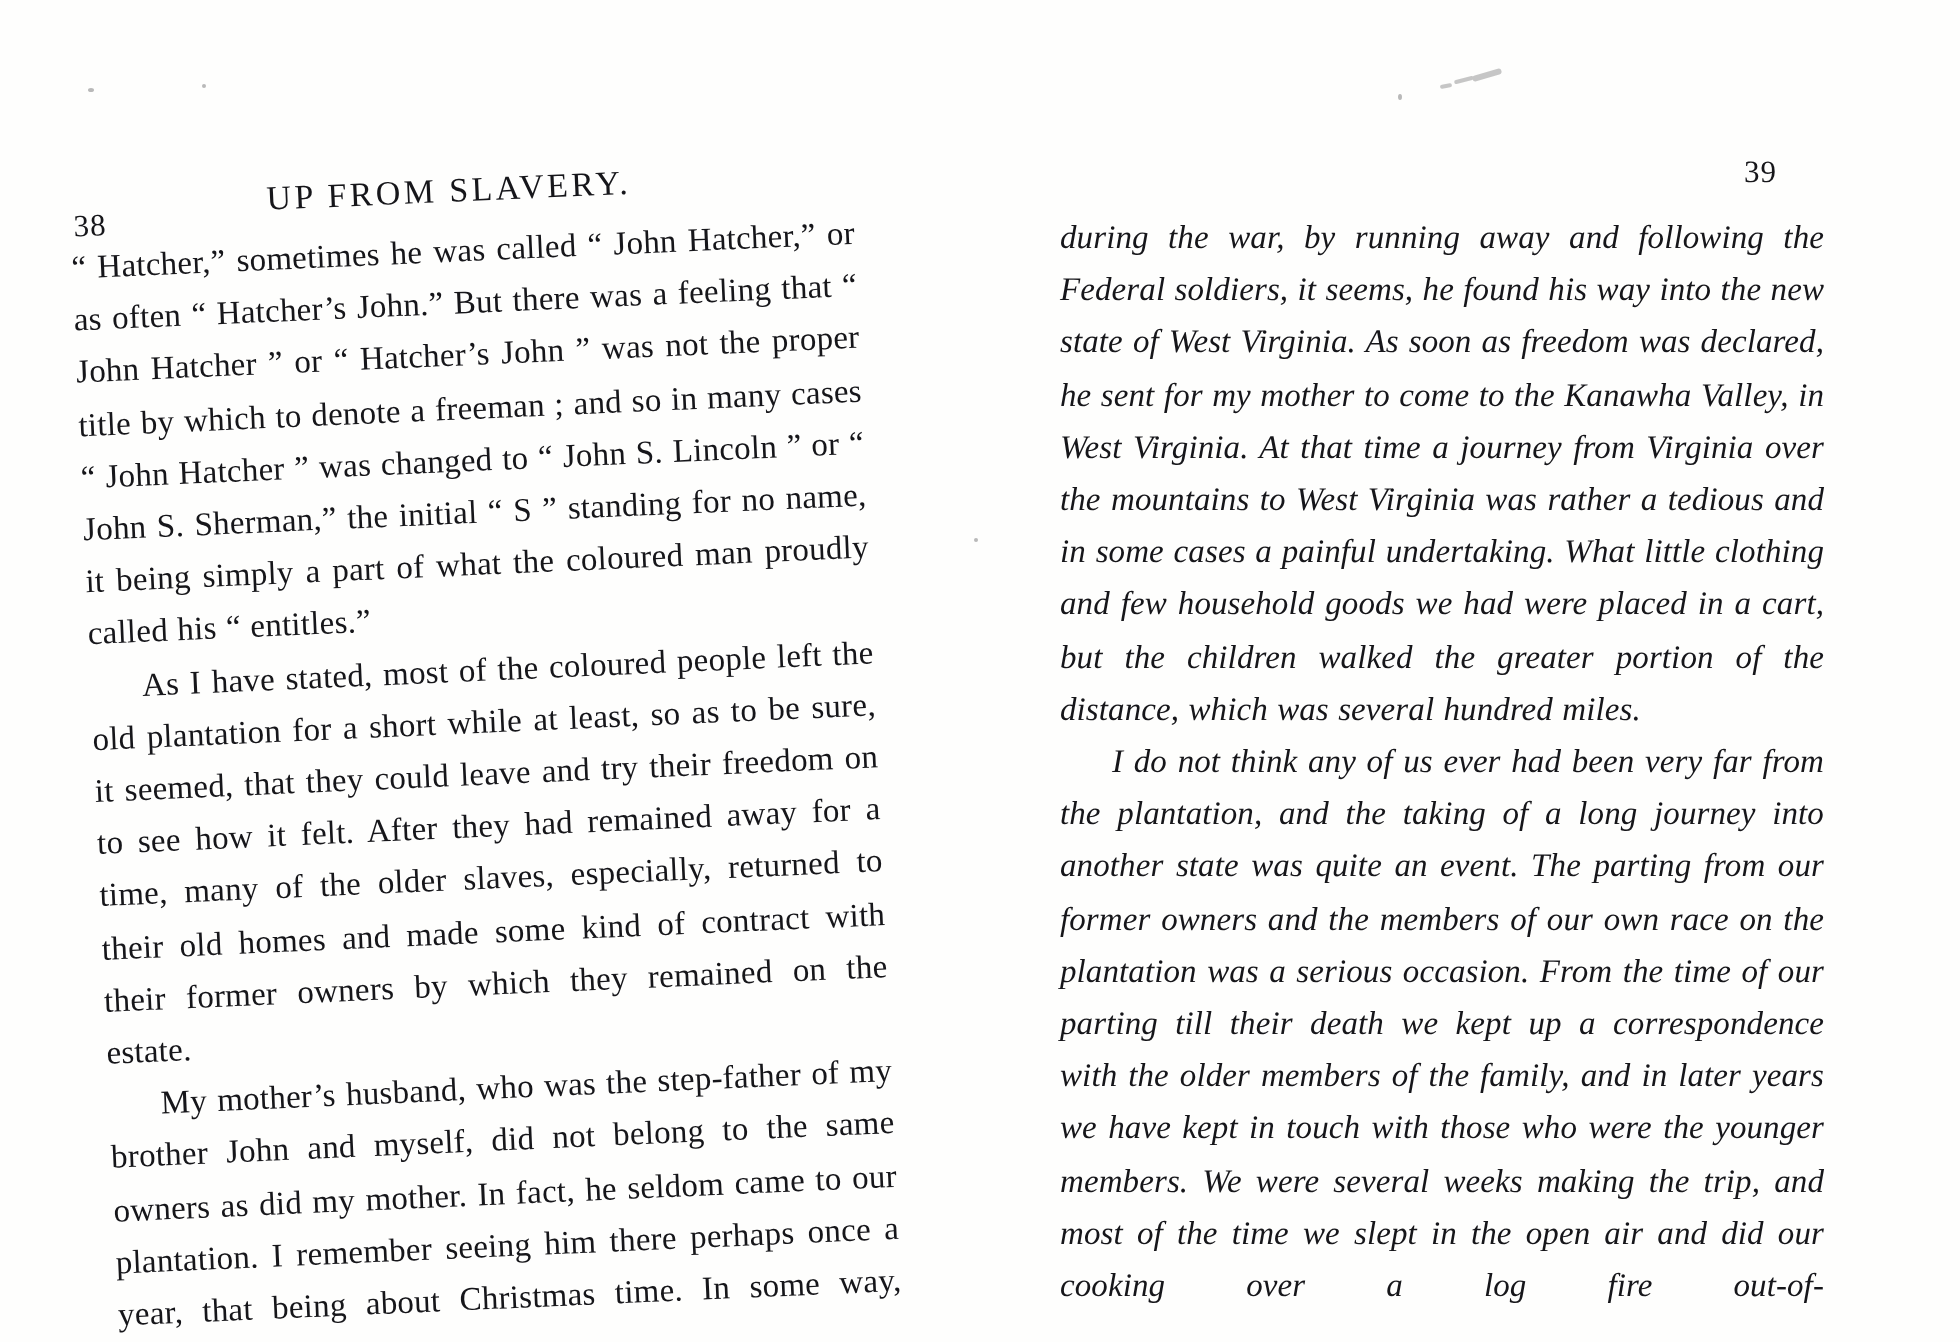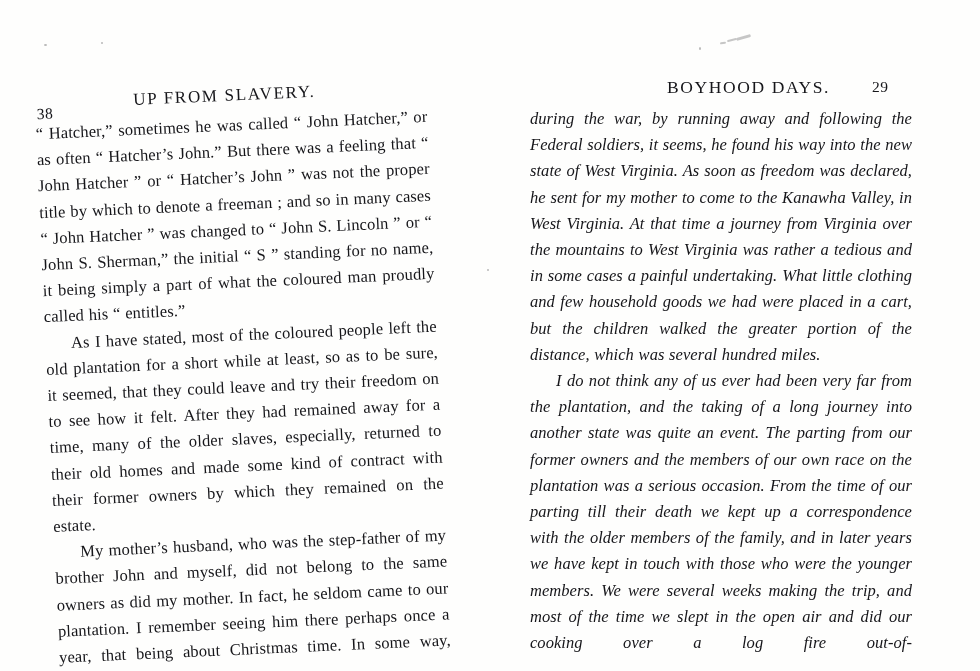--- a/index.html
+++ b/index.html
@@ -164,23 +164,22 @@
 
     <div class="column" id="verso-body">
       <p class="para">“ Hatcher,” sometimes he was called “ John Hatcher,” or as often “ Hatcher’s John.” But there was a feeling that “ John Hatcher ” or “ Hatcher’s John ” was not the proper title by which to denote a freeman ; and so in many cases “ John Hatcher ” was changed to “ John S. Lincoln ” or “ John S. Sherman,” the initial “ S ” standing for no name, it being simply a part of what the coloured man proudly called his “ entitles.”</p>
       <p class="para indent">As I have stated, most of the coloured people left the old plantation for a short while at least, so as to be sure, it seemed, that they could leave and try their freedom on to see how it felt. After they had remained away for a time, many of the older slaves, especially, returned to their old homes and made some kind of contract with their former owners by which they remained on the estate.</p>
       <p class="para indent runs-on">My mother’s husband, who was the step-father of my brother John and myself, did not belong to the same owners as did my mother. In fact, he seldom came to our plantation. I remember seeing him there perhaps once a year, that being about Christmas time. In some way,</p>
     </div>
   </div>
 
   <div class="leaf" id="leaf-recto">
 
-    <div class="runhead" id="recto-head">BOYHOOD DAYS.</div>
 
-    <div class="folio" id="recto-folio">29</div>
+    <div class="folio" id="recto-folio">39</div>
 
     <div class="column" id="recto-body">
       <p class="para">during the war, by running away and following the Federal soldiers, it seems, he found his way into the new state of West Virginia. As soon as freedom was declared, he sent for my mother to come to the Kanawha Valley, in West Virginia. At that time a journey from Virginia over the mountains to West Virginia was rather a tedious and in some cases a painful undertaking. What little clothing and few household goods we had were placed in a cart, but the children walked the greater portion of the distance, which was several hundred miles.</p>
       <p class="para indent runs-on">I do not think any of us ever had been very far from the plantation, and the taking of a long journey into another state was quite an event. The parting from our former owners and the members of our own race on the plantation was a serious occasion. From the time of our parting till their death we kept up a correspondence with the older members of the family, and in later years we have kept in touch with those who were the younger members. We were several weeks making the trip, and most of the time we slept in the open air and did our cooking over a log fire out-of-</p>
     </div>
   </div>
 
 </div>
 
 </body></html>

